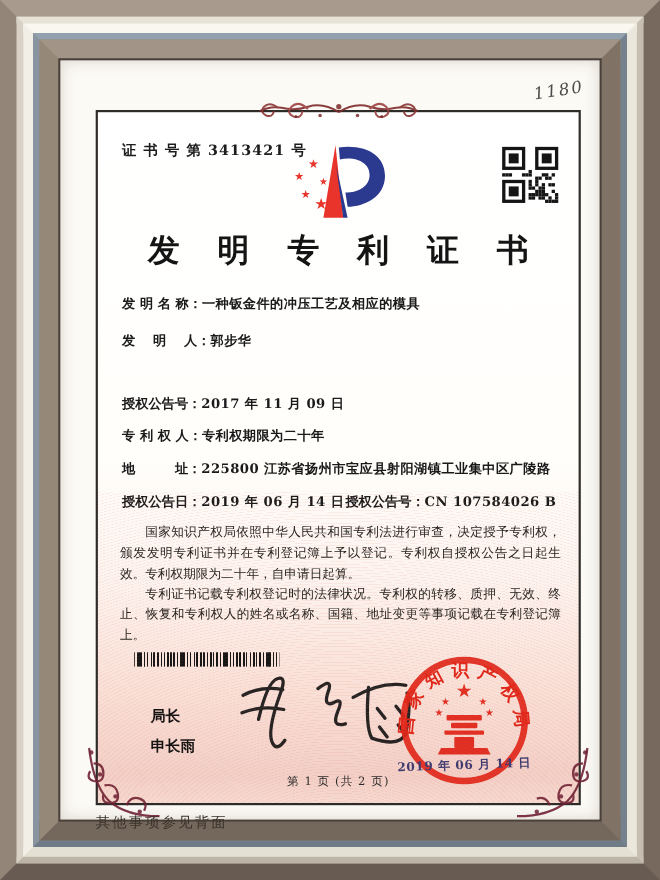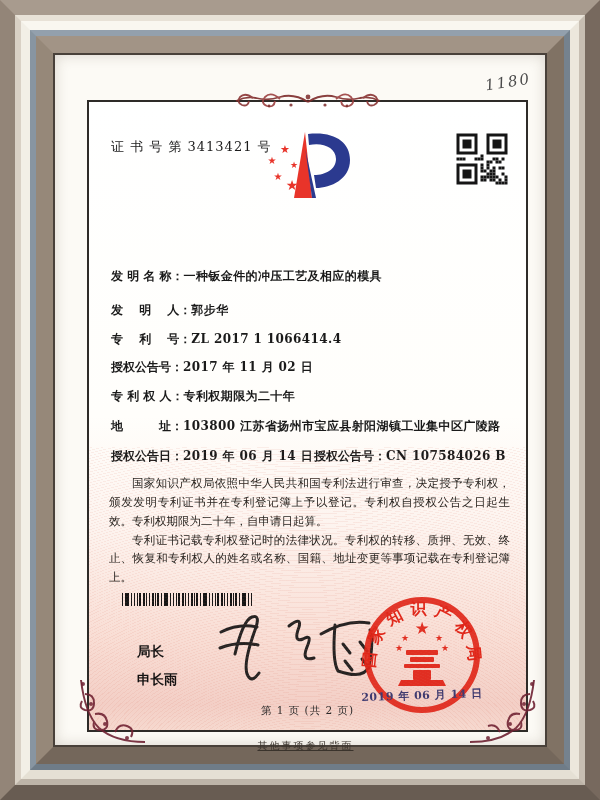--- a/index.html
+++ b/index.html
@@ -17,21 +17,21 @@
        box-shadow:inset 0 0 14px rgba(60,45,30,.18);}
   
   .cert{position:absolute;left:32px;top:45px;width:437px;height:628px;
         border:2px solid #2e2b28;
         background:linear-gradient(180deg,#ffffff 0%,#fffefb 50%,#fdf3ee 68%,
                    #f9ded5 85%,#f3cfc6 96%,#f6d9cf 100%);}
   .cert::after{content:"";position:absolute;left:0;right:0;bottom:0;height:45%;
         background:repeating-radial-gradient(ellipse 420px 260px at 50% 118%,
                    rgba(216,110,90,.10) 0 1px,transparent 1px 4px);
         pointer-events:none;}
-  .cert-no{position:absolute;left:22px;top:36px;font-size:13px;font-weight:400;
+  .cert-no{position:absolute;left:22px;top:26px;font-size:13px;font-weight:700;
            letter-spacing:1px;color:#1c1c1c;}
   .handnum{position:absolute;left:430px;top:18px;font-size:15px;font-style:italic;
            color:#4a4a4a;transform:rotate(-9deg);letter-spacing:2px;}
   .qr{position:absolute;right:17px;top:30px;width:54px;height:54px;}
   .logo{position:absolute;left:50%;top:26px;transform:translateX(-50%);}
   .title{position:absolute;left:0;right:0;top:106px;text-align:center;
          font-size:29px;font-weight:700;color:#141414;
          letter-spacing:.42em;text-indent:.42em;}
   
   .row{position:absolute;left:22px;right:10px;font-size:12px;font-weight:700;
@@ -57,22 +57,22 @@
   .seal{position:absolute;left:272px;top:492px;width:122px;height:122px;}
   .seal-date{position:absolute;left:-2px;top:94px;width:126px;text-align:center;
        font-size:11px;font-weight:700;color:#3c3a70;transform:rotate(-2deg);
        letter-spacing:.5px;}
   .pagefoot{position:absolute;left:0;right:0;bottom:12px;text-align:center;
             font-size:10.5px;color:#2a2a2a;letter-spacing:1px;}
   .flourish{position:absolute;width:72px;height:72px;}
   .fl-bl{left:-14px;bottom:-16px;}
   .fl-br{right:-14px;bottom:-16px;transform:scaleX(-1);}
   .toporn{position:absolute;left:50%;top:-13px;transform:translateX(-50%);}
-  .backnote{position:absolute;left:32px;width:437px;top:684px;text-align:center;
-            font-size:10px;color:#3a332c;letter-spacing:2px;text-decoration:underline;}
+  .backnote{position:absolute;left:32px;width:437px;top:684px;text-align:left;
+            font-size:13px;color:#3a332c;letter-spacing:2px;}
 </style>
 </head>
 <body>
 
 <div class="photo">
   <div class="f f1"></div>
   <div class="f f2"></div>
   <div class="f f3"></div>
   <div class="f f4"></div>
   <div class="f f5"></div>
@@ -177,38 +177,36 @@
                  C68,47 78,41 78,31 C78,19 64,14 51,17 Z" fill="#2b3a8f"></path>
         <g fill="#e8342a" font-size="13" text-anchor="middle" font-family="'DejaVu Sans',sans-serif">
           <text x="14" y="36" font-size="10">★</text>
           <text x="27" y="25" font-size="11">★</text>
           <text x="36" y="40" font-size="9">★</text>
           <text x="20" y="52" font-size="10">★</text>
           <text x="34" y="62" font-size="14">★</text>
         </g>
       </svg>
 
+      <div class="title">发 明 专 利 证 书</div>
 
       <div class="row r0">
         <span class="lbl">发 明 名 称：</span><span class="val">一种钣金件的冲压工艺及相应的模具</span>
       </div>
       <div class="row r1">
         <span class="lbl">发　 明　 人：</span><span class="val">郭步华</span>
       </div>
-      <div class="row r2">
-        <span class="lbl">专　 利　 号：</span><span class="val">ZL 2017 1 1066414.4</span>
-      </div>
       <div class="row r3">
-        <span class="lbl">授权公告号：</span><span class="val">2017 年 11 月 02 日</span>
+        <span class="lbl">授权公告号：</span><span class="val">2017 年 11 月 09 日</span>
       </div>
       <div class="row r4">
         <span class="lbl">专 利 权 人：</span><span class="val">专利权期限为二十年</span>
       </div>
       <div class="row r5">
-        <span class="lbl">地　　　址：</span><span class="val">103800 江苏省扬州市宝应县射阳湖镇工业集中区广陵路</span>
+        <span class="lbl">地　　　址：</span><span class="val">225800 江苏省扬州市宝应县射阳湖镇工业集中区广陵路</span>
       </div>
       <div class="row r6">
         <span class="lbl">授权公告日：</span><span class="val">2019 年 06 月 14 日</span>
         <span class="pair2">
           <span class="lbl">授权公告号：</span><span class="val">CN 107584026 B</span>
         </span>
       </div>
 
       <div class="paras">
         <p>国家知识产权局依照中华人民共和国专利法进行审查，决定授予专利权，颁发发明专利证书并在专利登记簿上予以登记。专利权自授权公告之日起生效。专利权期限为二十年，自申请日起算。</p>

